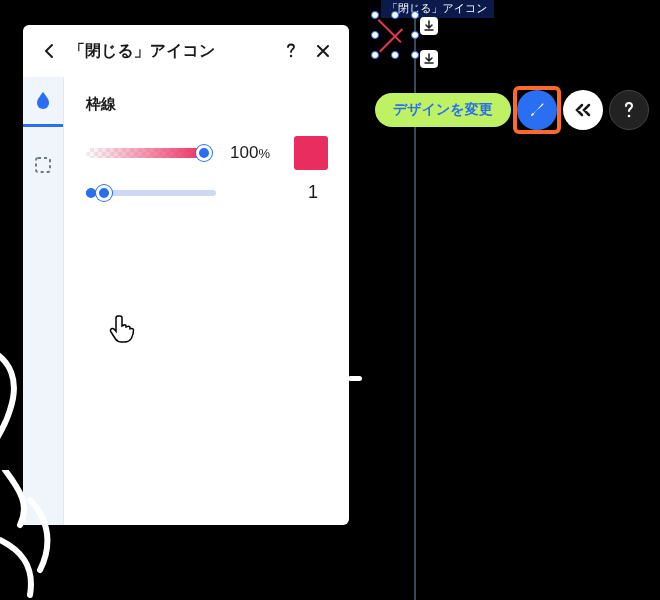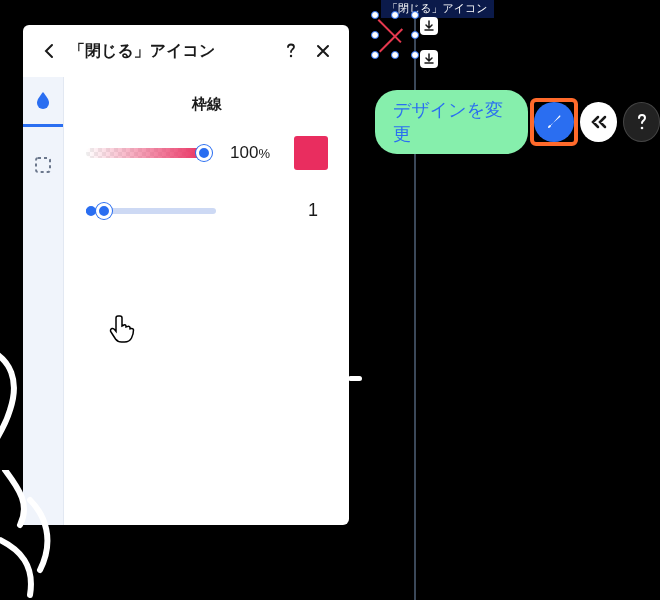--- a/index.html
+++ b/index.html
@@ -44,21 +44,21 @@
     position:absolute; left:414px; top:0; width:2px; height:600px;
     background:#3b4859;
   }
 
   
   .toolbar {
     position:absolute; left:375px; top:90px;
     display:flex; align-items:center; gap:6px;
   }
   .pill {
-    background:#86efac; color:#2a6ef1; font-size:18px; font-weight:400;
+    background:#bef264; color:#2a6ef1; font-size:14px; font-weight:700;
     padding:8px 18px; border-radius:22px;
   }
   .circle-btn {
     width:40px; height:40px; border-radius:50%;
     display:flex; align-items:center; justify-content:center;
   }
   .circle-blue { background:#2a6ef1; }
   .circle-white { background:#fff; }
   .circle-dark { background:#222; border:1px solid #444; }
   .highlight-ring {
@@ -88,24 +88,24 @@
     width:56px; background:#f0f4fb; display:flex; flex-direction:column;
     align-items:center; padding-top:6px; gap:18px;
     border-right:1px solid #e2e8f2;
   }
   .rail-item {
     width:40px; height:40px; display:flex; align-items:center; justify-content:center;
     border-radius:6px; color:#6b778c;
   }
   .rail-item.active { color:#2a6ef1; border-bottom: 3px solid #2a6ef1; border-radius:0; padding-bottom:6px; height:44px;}
   .content { flex:1; padding:18px 22px; }
-  .section-title { font-size:15px; font-weight:700; color:#1a1a1a; margin-bottom:22px;text-align:center; }
+  .section-title { font-size:15px; font-weight:700; color:#1a1a1a; margin-bottom:22px; }
   .field-label { font-size:13px; color:#6b778c; margin-bottom:12px; }
   .opacity-row {
-    display:flex; align-items:center; gap:24px; margin-bottom:30px;
+    display:flex; align-items:center; gap:24px; margin-bottom:12px;
   }
   .op-slider {
     position:relative; width:120px; height:10px;
     border-radius:6px;
     background:linear-gradient(90deg, rgba(233,45,95,0) 0%, #e92d5f 100%);
     background-color:#fff;
     background-image:
       linear-gradient(90deg, rgba(233,45,95,0) 0%, #e92d5f 100%),
       linear-gradient(45deg,#eee 25%,transparent 25%,transparent 75%,#eee 75%),
       linear-gradient(45deg,#eee 25%,transparent 25%,transparent 75%,#eee 75%);

